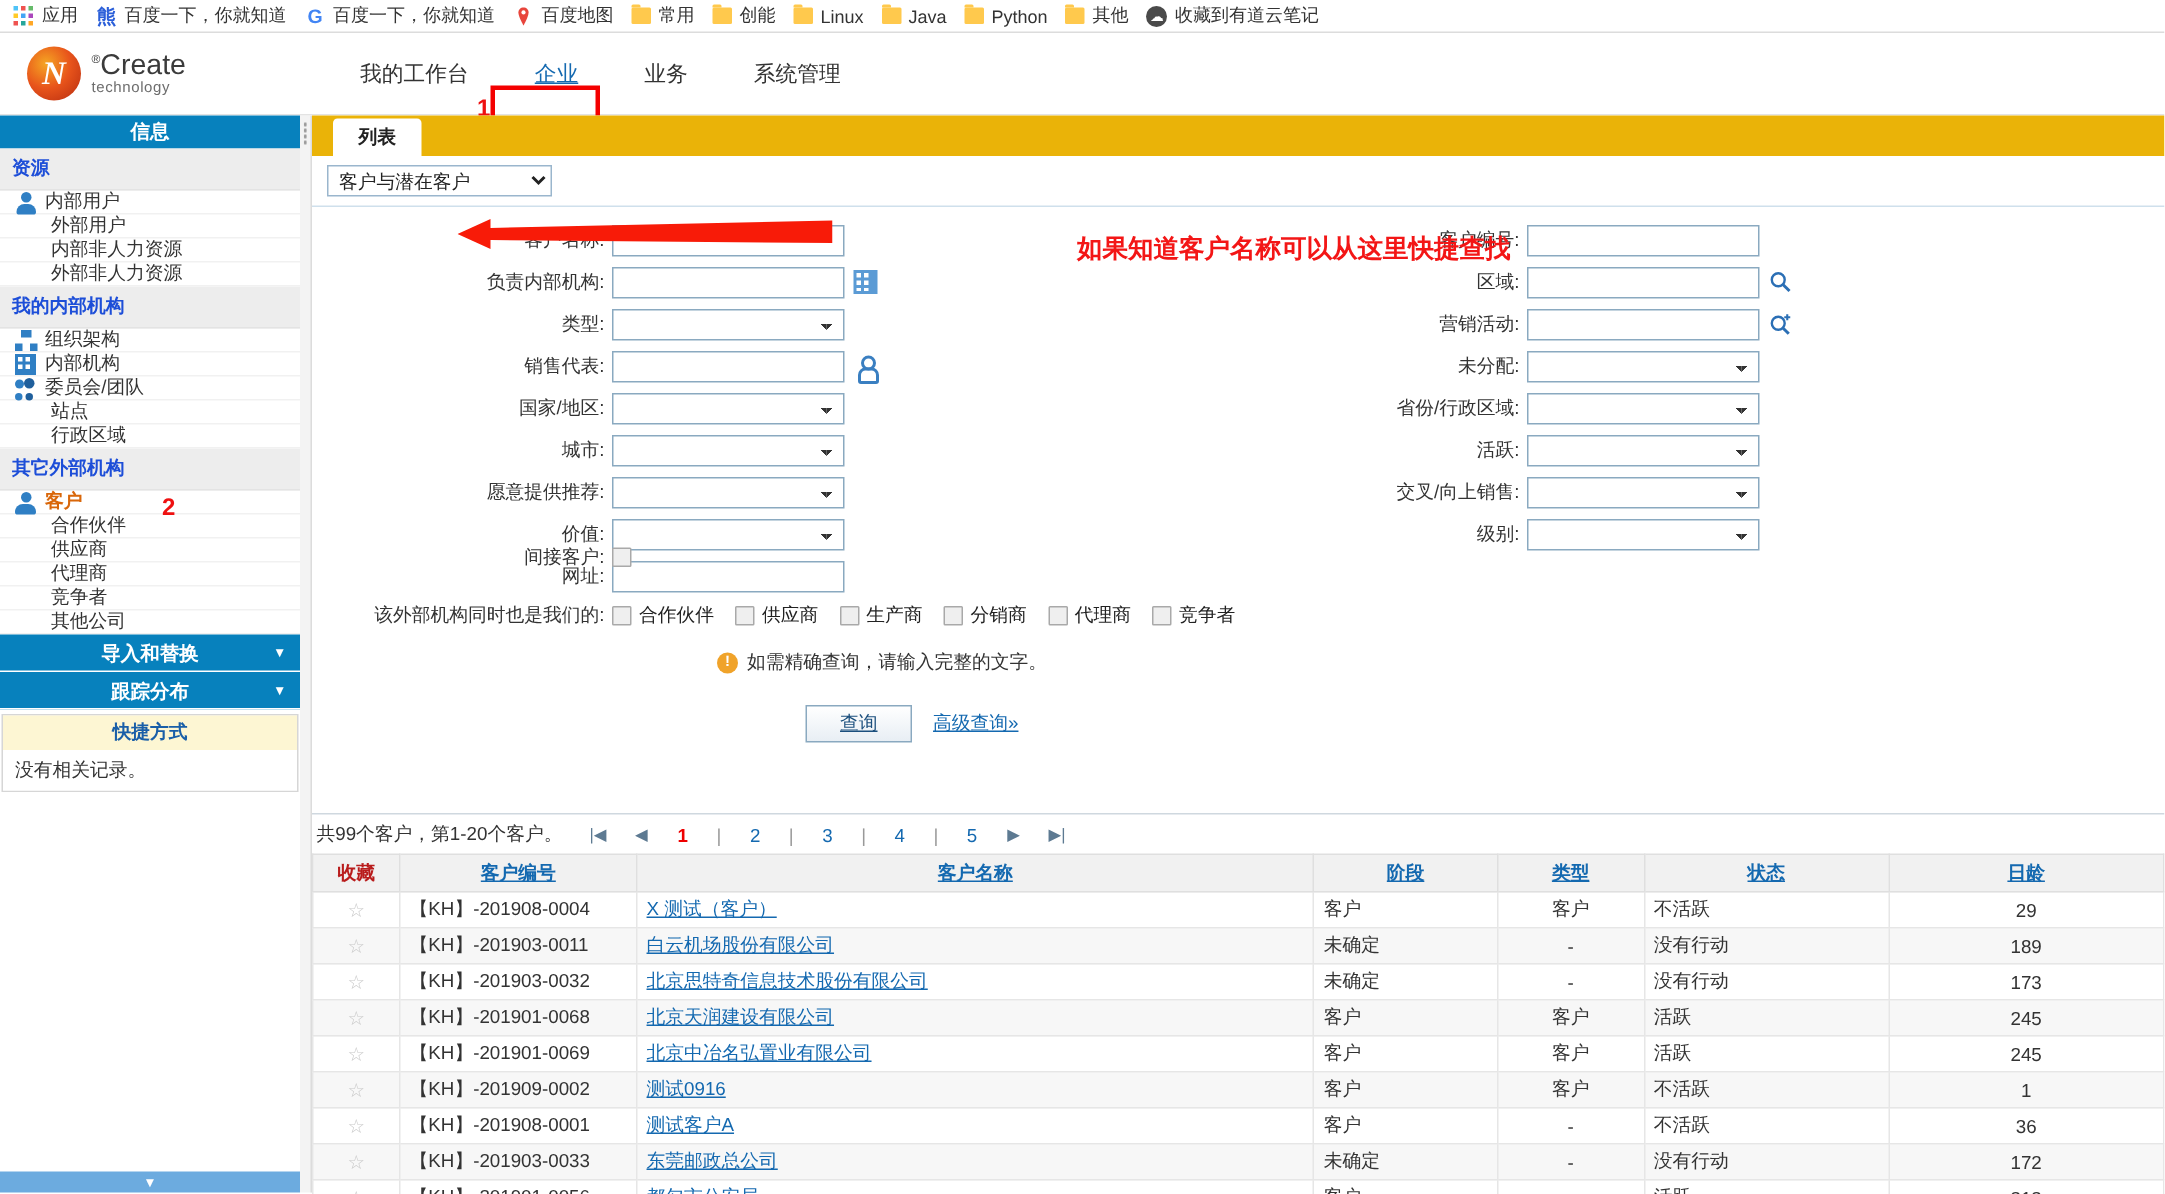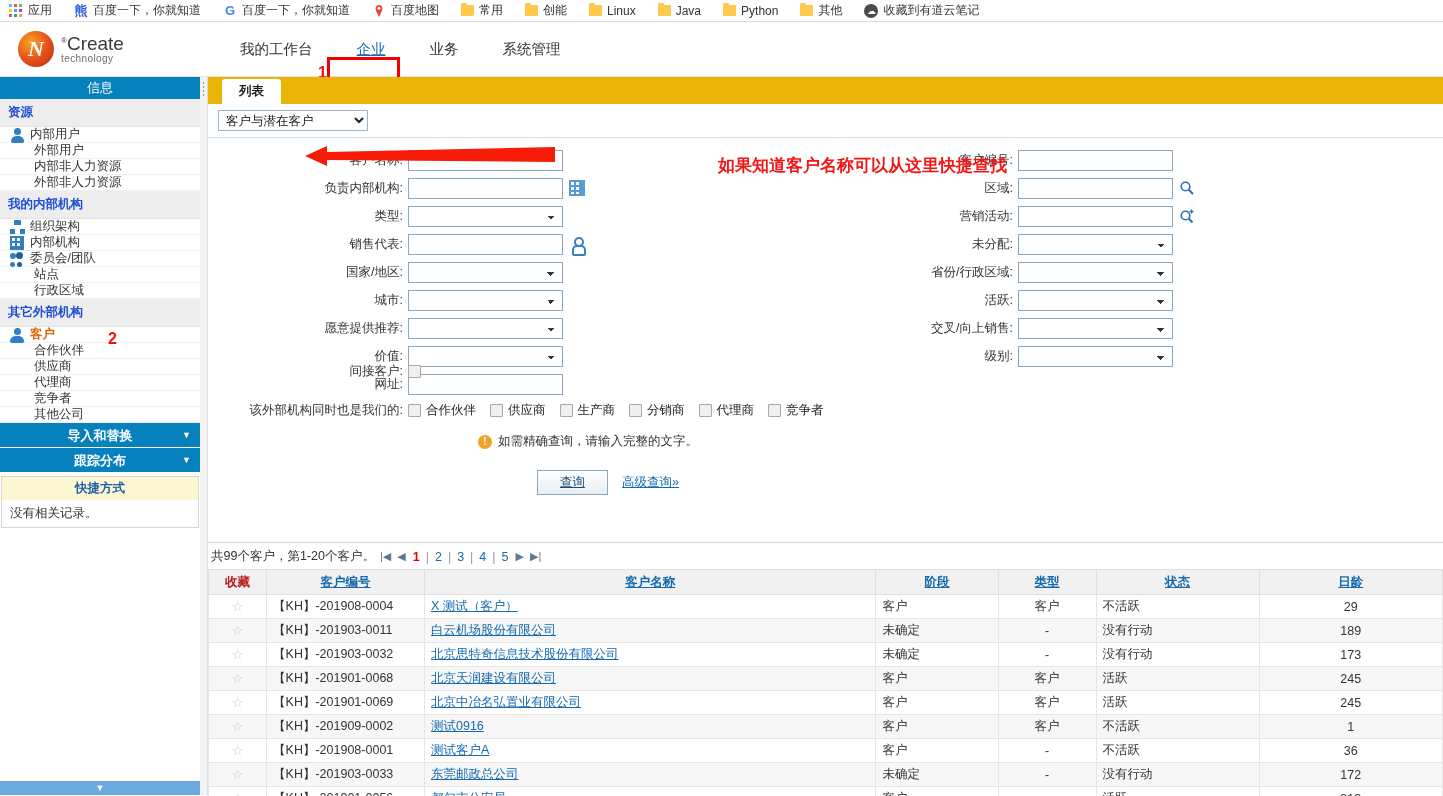--- a/index.html
+++ b/index.html
@@ -6,21 +6,21 @@
   html, body { margin:0; padding:0; }
   body {
     width:1443px; height:796px;
     font-family:"Liberation Sans","DejaVu Sans",sans-serif;
     font-size:12px; color:#222; background:#fff;
     overflow:hidden; position:relative;
   }
 
   
   .bookmarks{
-    height:22px; display:flex; align-items:center; gap:10px;
+    height:22px; display:flex; align-items:center; gap:0px;
     background:#fff; border-bottom:1px solid #dcdcdc;
     padding-left:6px; white-space:nowrap;
   }
   .bm{ display:flex; align-items:center; gap:5px; padding:0 9px 0 3px; font-size:12px; color:#333; }
   .bm-label{ font-size:12px; }
   .ico{ width:14px; height:14px; display:inline-block; position:relative; flex:0 0 14px; }
   .ico-apps{ background:
      linear-gradient(#4fc3f7,#4fc3f7) 0 0/3px 3px no-repeat,
      linear-gradient(#ef5350,#ef5350) 5px 0/3px 3px no-repeat,
      linear-gradient(#66bb6a,#66bb6a) 10px 0/3px 3px no-repeat,
@@ -61,21 +61,21 @@
   }
   .redbox{ position:absolute; border:3px solid #f40000; }
 
   
   .body-wrap{ display:flex; height:718px; }
 
   
   .sidebar{ width:200px; flex:0 0 200px; background:#fff; position:relative; }
   .side-header{
     background:#0781bd; color:#fff; height:22px; line-height:22px;
-    text-align:center; font-size:13px; font-weight:normal;
+    text-align:center; font-size:13px; font-weight:bold;
   }
   .side-group{
     background:#ededed; color:#1d4ed8; font-size:12.5px; font-weight:bold;
     padding:5px 8px; border-bottom:1px solid #e3e3e3;
   }
   .side-item{
     display:flex; align-items:center; height:16px; padding-left:8px;
     font-size:12.5px; color:#333; border-bottom:1px solid #f1f1f1; cursor:pointer;
     position:relative;
   }
@@ -196,21 +196,21 @@
   
   .red-note{
     position:absolute; color:#f31616; font-size:17px; font-weight:bold; white-space:nowrap;
     font-family:"Liberation Sans",sans-serif;
   }
   .red-arrow{ position:absolute; }
 
   
   .results{ border-top:1px solid #cfd8df; }
   .pager{
-    display:flex; align-items:center; gap:4px; font-size:12.5px;
+    display:flex; align-items:center; gap:17px; font-size:12.5px;
     padding:5px 0 4px 3px; color:#333;
   }
   .pg{ color:#1469b0; cursor:pointer; padding:0 2px; }
   .pg.cur{ color:#e00; font-weight:bold; }
   .pg-sep{ color:#999; }
   .pg-nav{ color:#5d7a92; font-size:11px; cursor:pointer; padding:0 1px; }
   table.grid{ width:100%; border-collapse:collapse; table-layout:fixed; }
   table.grid th{
     background:#f1f1f1; border:1px solid #dfdfdf; height:25px;
     font-size:12.5px; color:#1469b0; font-weight:bold;

